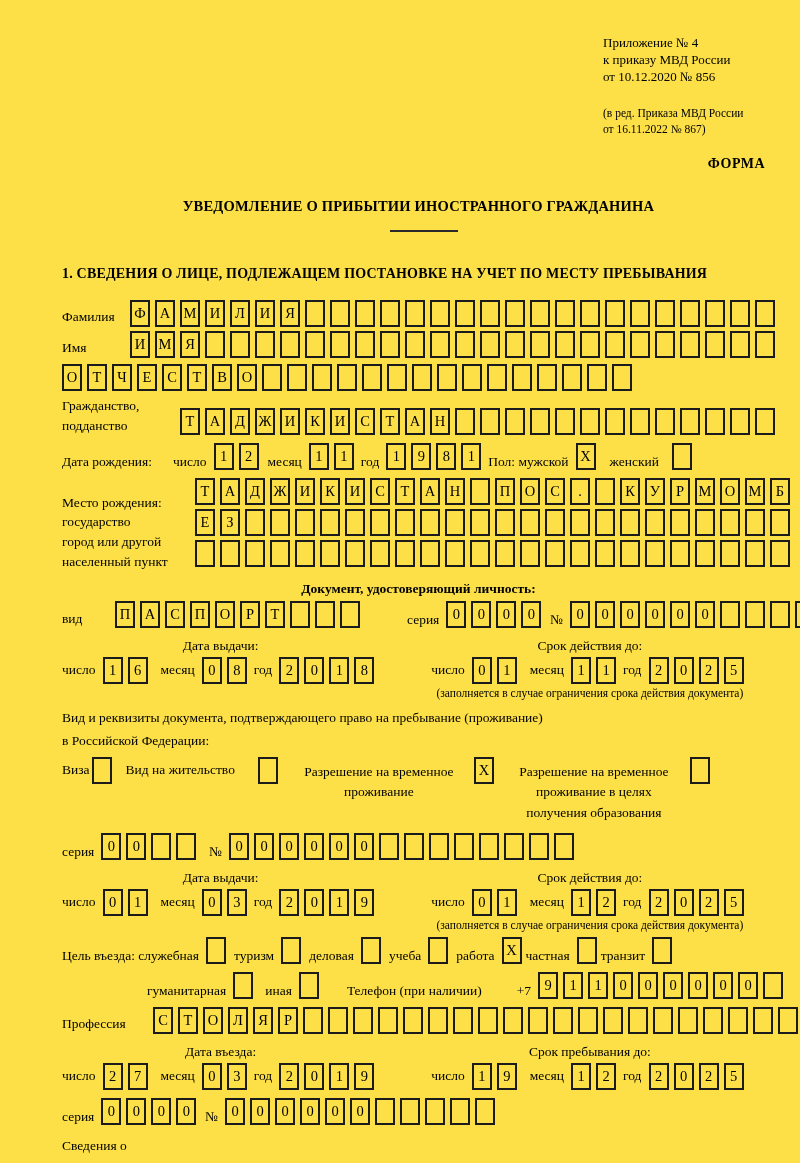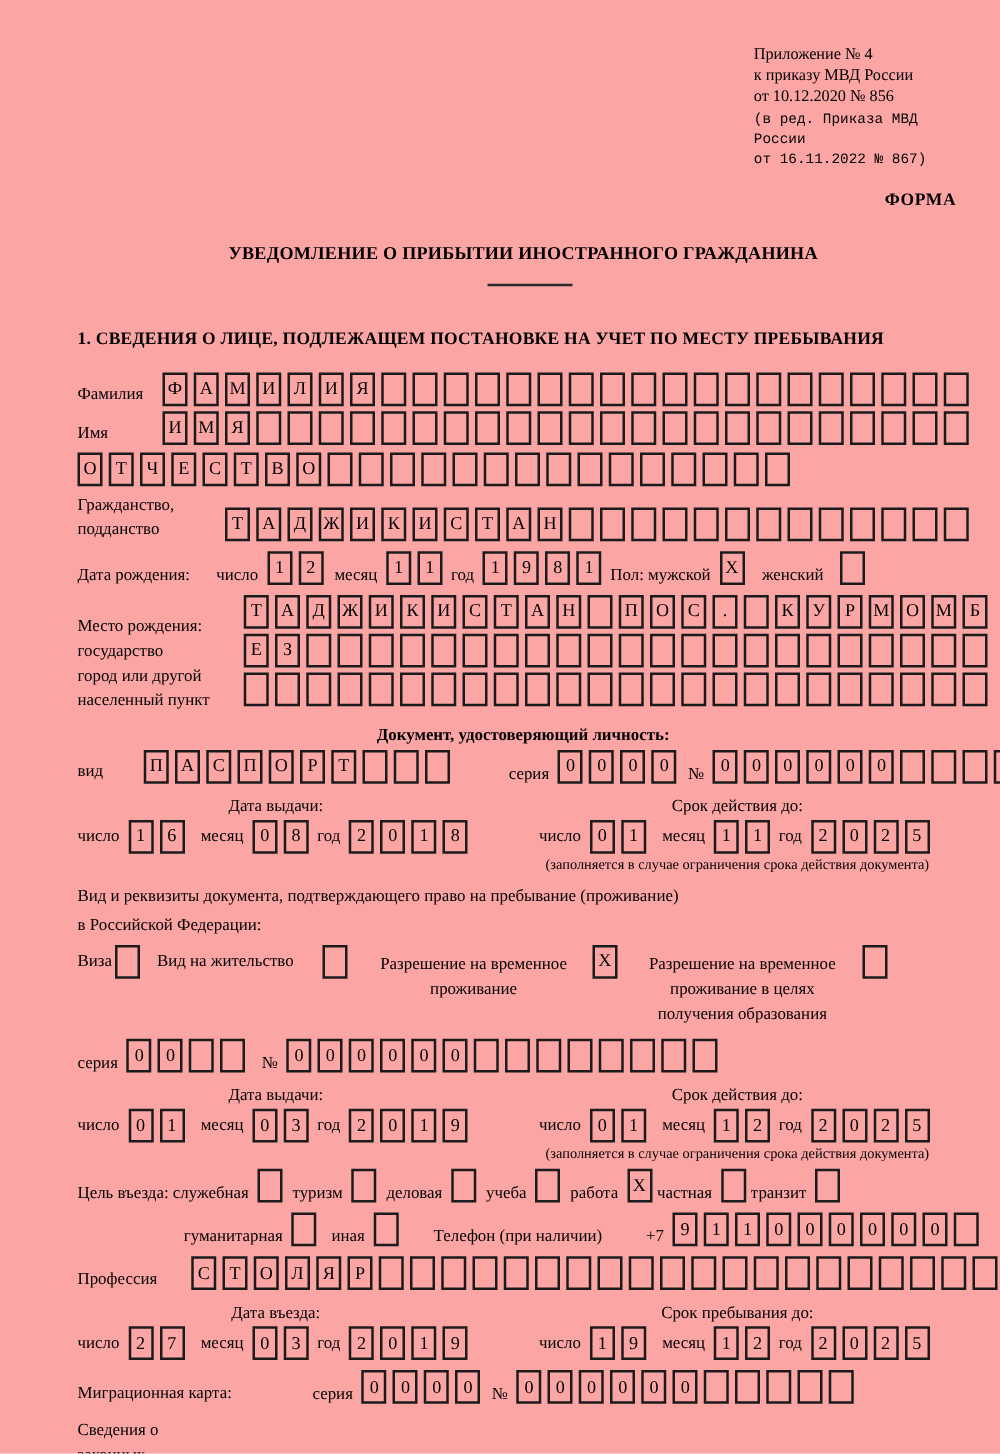--- a/index.html
+++ b/index.html
@@ -1,21 +1,21 @@
 <!DOCTYPE html>
 <html><head>
 <meta charset="utf-8">
 <style>
   * { margin:0; padding:0; box-sizing:border-box; }
   html,body { background:#fff; }
   body { width:800px; font-family:"Liberation Serif", serif; color:#000; }
-  .page { width:800px; height:1163px; padding:34px 25px 20px 62px; overflow:hidden; background:#fca5a5; }
+  .page { width:800px; height:1163px; padding:34px 25px 20px 62px; overflow:hidden; background:#fde047; }
 
   .header-note { width:172px; margin-left:auto; font-size:13px; line-height:1.32; }
-  .header-note .sub { font-size:11.5px; margin-top:3px; line-height:1.35;font-family:Liberation Mono, monospace; }
+  .header-note .sub { font-size:11.5px; margin-top:21px; line-height:1.35; }
   .forma { text-align:right; font-weight:bold; font-size:14px; margin-top:18px; padding-right:10px; letter-spacing:.5px; }
 
   .title { text-align:center; font-weight:bold; font-size:14.5px; margin-top:24px; line-height:1.5; letter-spacing:.2px; }
   .blank-line { display:inline-block; width:68px; border-bottom:2.5px solid #2a2a2a; height:.85em; margin-left:10px; }
 
   .section-heading { margin-top:27px; font-weight:bold; font-size:14px; letter-spacing:.2px; }
 
   .row { display:flex; align-items:flex-end; }
   .lbl { font-size:13.5px; line-height:1.45; padding-top:5px; flex-shrink:0; }
   .cells { display:inline-flex; flex-wrap:nowrap; }
@@ -625,21 +625,20 @@
             <span class="cell">2</span>
             <span class="cell">0</span>
             <span class="cell">2</span>
             <span class="cell">5</span>
           </span>
       </div>
     </div>
   </div>
 
   <div class="row mt8">
-    <span class="lbl w188">Миграционная карта:</span>
     <span class="inline-label">серия</span>
     <span class="cells">
         <span class="cell">0</span>
         <span class="cell">0</span>
         <span class="cell">0</span>
         <span class="cell">0</span>
       </span>
     <span class="inline-label" style="margin-left:4px">№</span>
     <span class="cells">
         <span class="cell">0</span>

